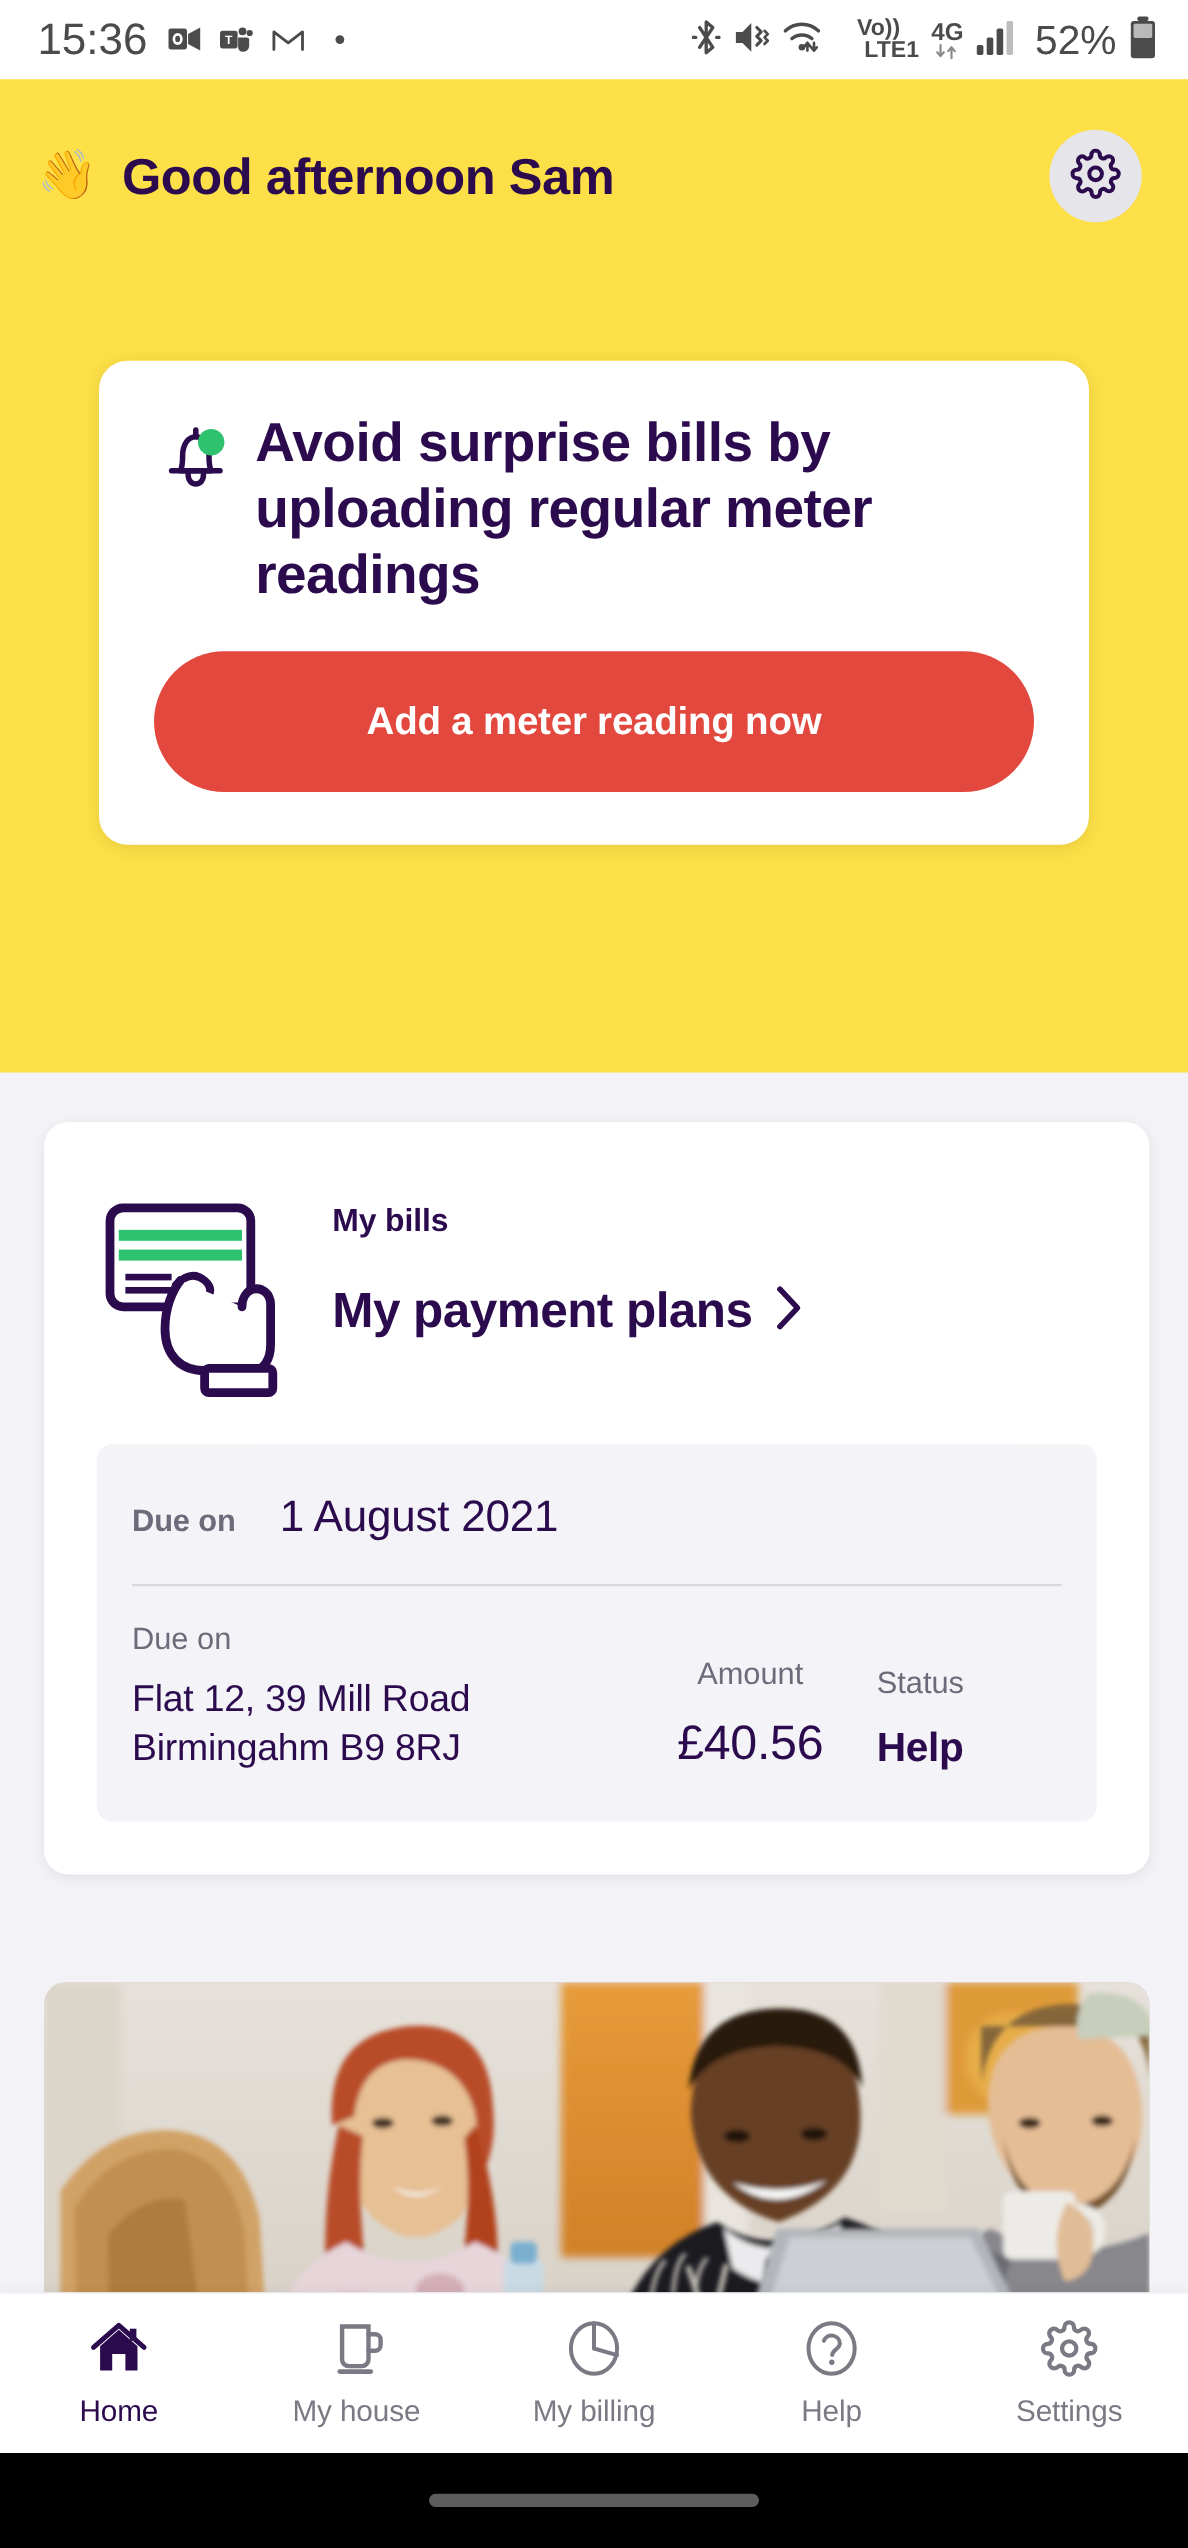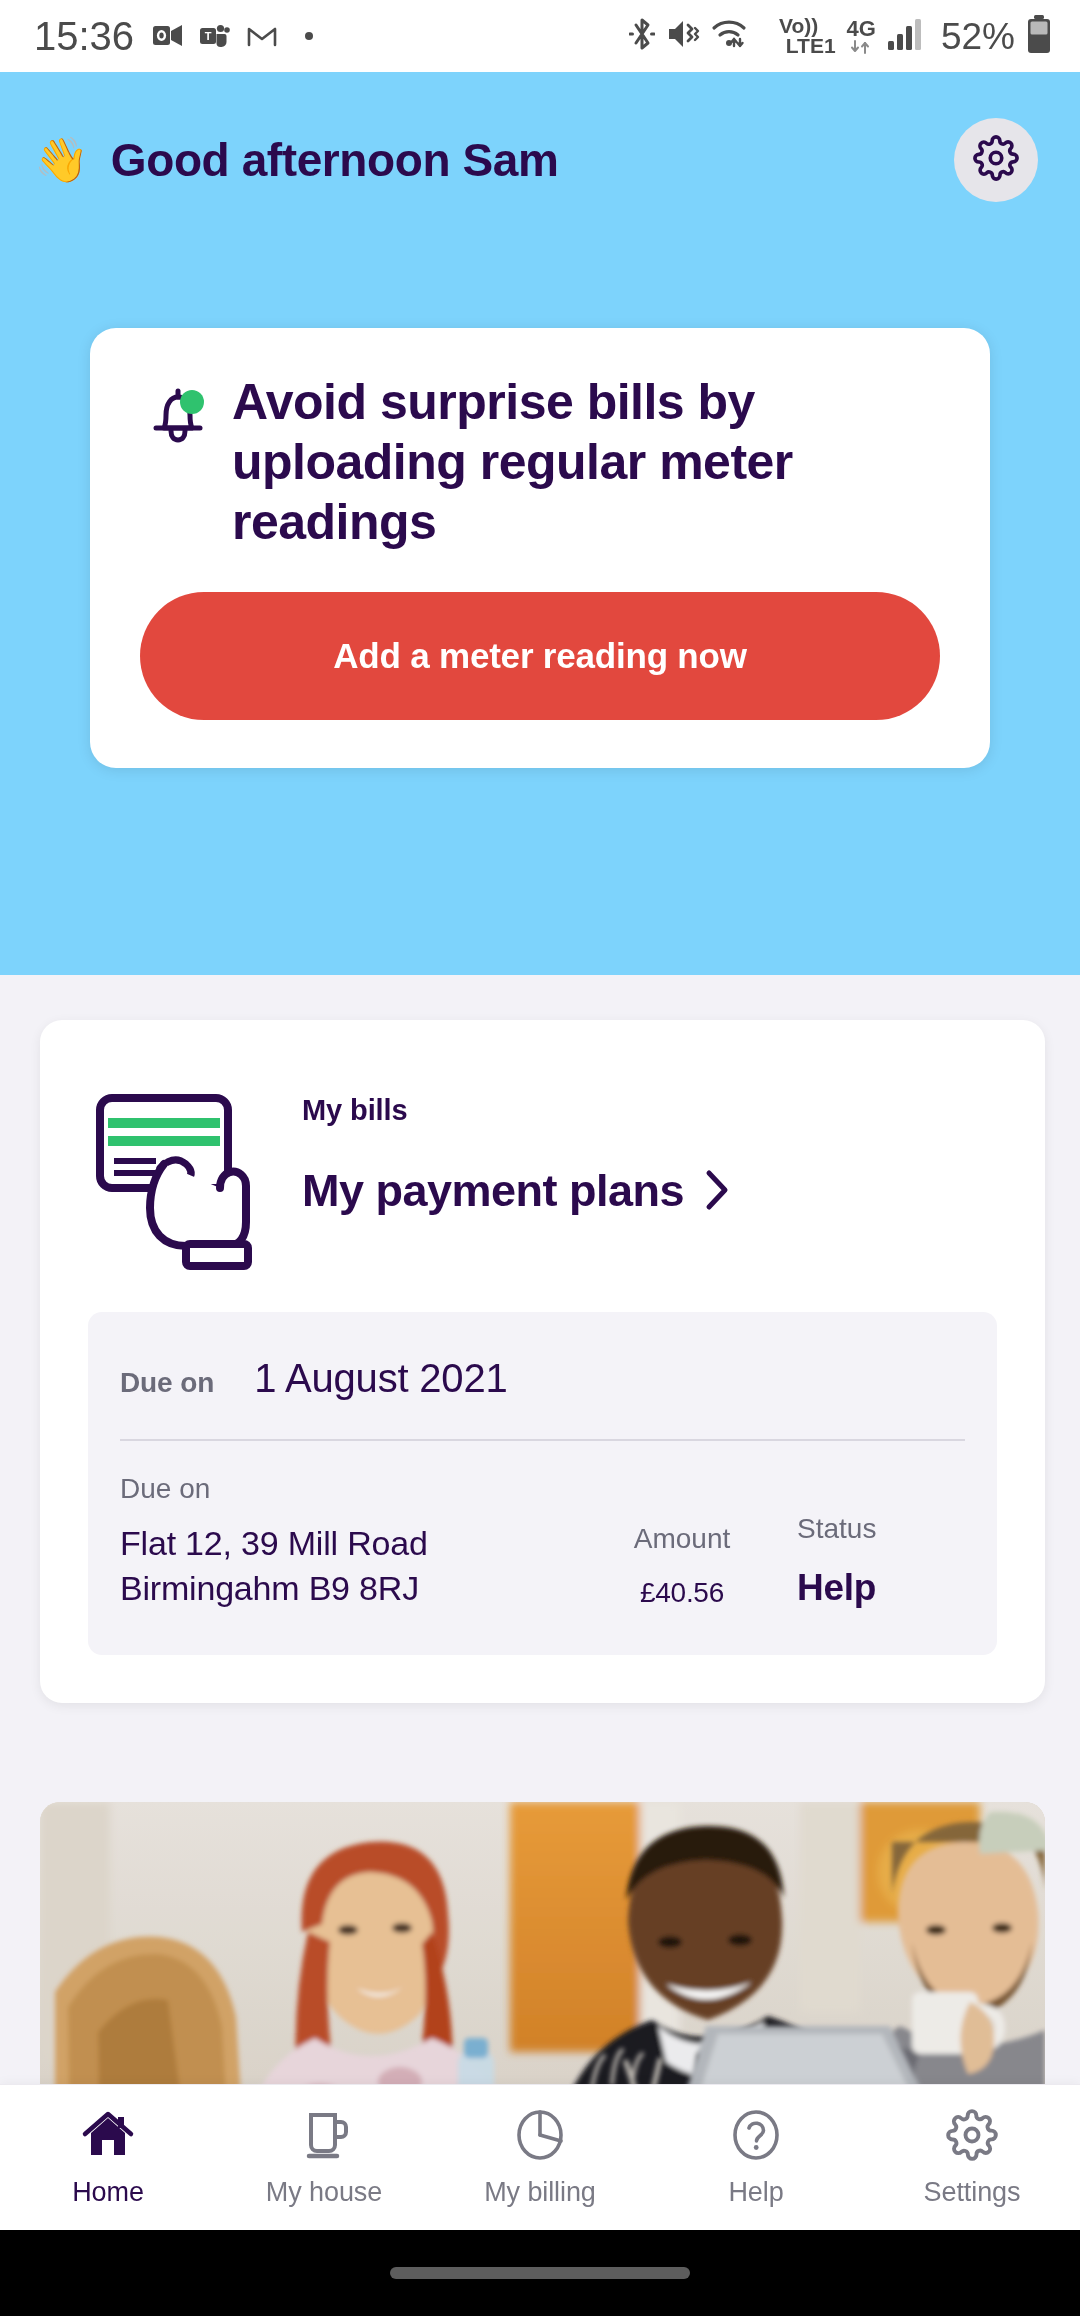--- a/index.html
+++ b/index.html
@@ -9,21 +9,21 @@
     height: 2316px;
     background: #ffffff;
     font-family: "Liberation Sans", sans-serif;
     overflow: hidden;
   }
 
   #screen {
     position: relative;
     width: 1080px;
     height: 2316px;
-    background: #7dd3fc;
+    background: #fde047;
   }
 
   
   .status-bar {
     position: absolute;
     top: 0; left: 0;
     width: 1080px;
     height: 72px;
     display: flex;
     align-items: center;
@@ -259,21 +259,21 @@
     line-height: 1.32;
     letter-spacing: -0.2px;
   }
   .detail-amount {
     width: 230px;
     text-align: center;
     padding-bottom: 2px;
   }
   .detail-amount .sub-label { margin-bottom: 22px; }
   .amount-val {
-    font-size: 28px;
+    font-size: 44px;
     font-weight: 400;
     color: #2b0a4d;
     letter-spacing: -0.3px;
   }
   .detail-status {
     width: 168px;
     padding-bottom: 2px;
   }
   .detail-status .sub-label { margin-bottom: 22px; }
   .status-val {

